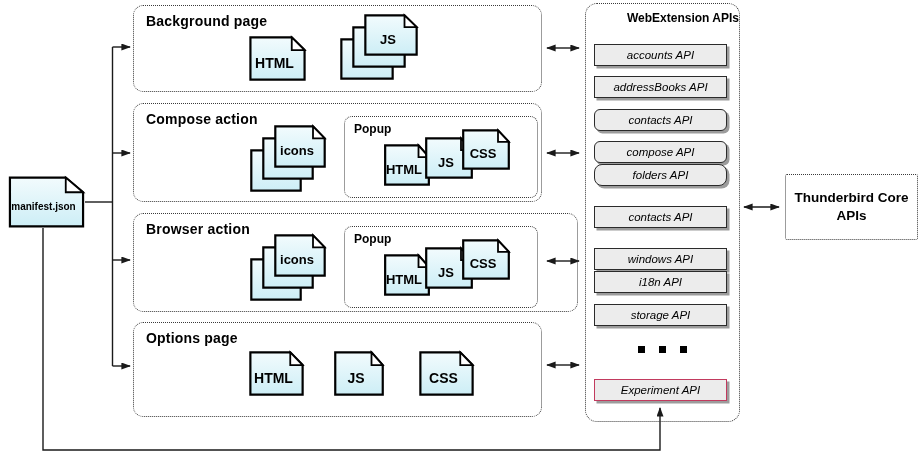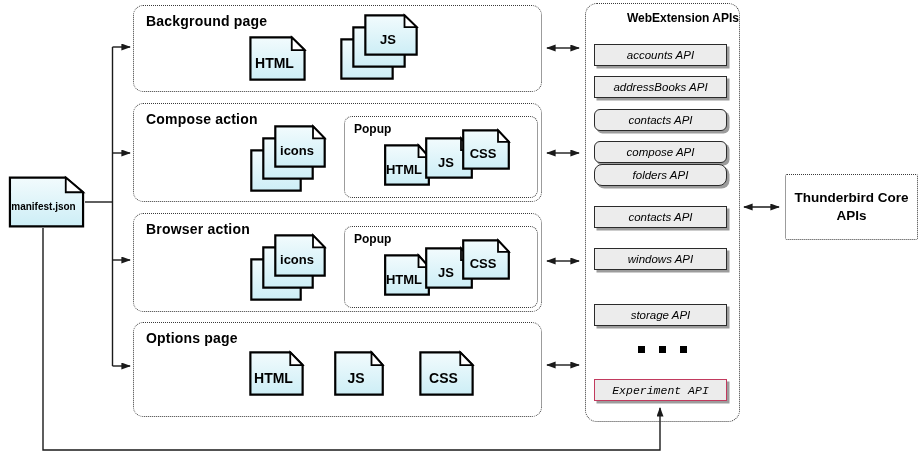--- a/index.html
+++ b/index.html
@@ -167,21 +167,21 @@
       <div class="file" style="left:117px;top:12px;width:48px;height:41px;">
         <svg viewBox="0 0 60 48" preserveAspectRatio="none">
             <path d="M1.5,1.5 H45 L58.5,15 V46.5 H1.5 Z" fill="url(#fgrad)" stroke="#000" stroke-width="2.2" vector-effect="non-scaling-stroke"></path>
             <path d="M45,1.5 L58.5,15 H45 Z" fill="#ffffff" stroke="#000" stroke-width="1.8" vector-effect="non-scaling-stroke"></path>
           </svg>
         <span class="file-label lbl-13">CSS</span>
       </div>
     </div>
   </div>
 
-  <div class="group-box" style="left:133px;top:213px;width:407px;height:97px;">
+  <div class="group-box" style="left:133px;top:213px;width:407px;height:97px;padding-left:36px;">
     <span class="group-title">Browser action</span>
 
     <div class="file" style="left:116px;top:44px;width:52px;height:43px;">
       <svg viewBox="0 0 60 48" preserveAspectRatio="none">
           <path d="M1.5,1.5 H45 L58.5,15 V46.5 H1.5 Z" fill="url(#fgrad)" stroke="#000" stroke-width="2.2" vector-effect="non-scaling-stroke"></path>
           <path d="M45,1.5 L58.5,15 H45 Z" fill="#ffffff" stroke="#000" stroke-width="1.8" vector-effect="non-scaling-stroke"></path>
         </svg>
     </div>
     <div class="file" style="left:128px;top:32px;width:52px;height:43px;">
       <svg viewBox="0 0 60 48" preserveAspectRatio="none">
@@ -252,28 +252,29 @@
   <div class="api-panel">
     <div class="api-panel-title">WebExtension APIs</div>
 
     <div class="api-btn" style="top:40px;">accounts API</div>
     <div class="api-btn" style="top:72px;">addressBooks API</div>
     <div class="api-btn" style="top:105px;border-radius:6px;">contacts API</div>
     <div class="api-btn" style="top:137px;border-radius:6px;">compose API</div>
     <div class="api-btn" style="top:160px;border-radius:8px;">folders API</div>
     <div class="api-btn" style="top:202px;">contacts API</div>
     <div class="api-btn" style="top:220px;margin-top:24px;">windows API</div>
+    <div class="api-btn" style="top:267px;">i18n API</div>
     <div class="api-btn" style="top:300px;">storage API</div>
 
     <div class="dots">
       <span></span>
         <span></span>
         <span></span>
     </div>
 
-    <div class="api-btn experiment" style="top:375px;font-family:Liberation Mono, monospace;">Experiment API</div>
+    <div class="api-btn experiment" style="top:375px;">Experiment API</div>
   </div>
 
   <div class="core-box">
     <span>Thunderbird Core APIs</span>
   </div>
 
 </div>
 
 </body></html>

